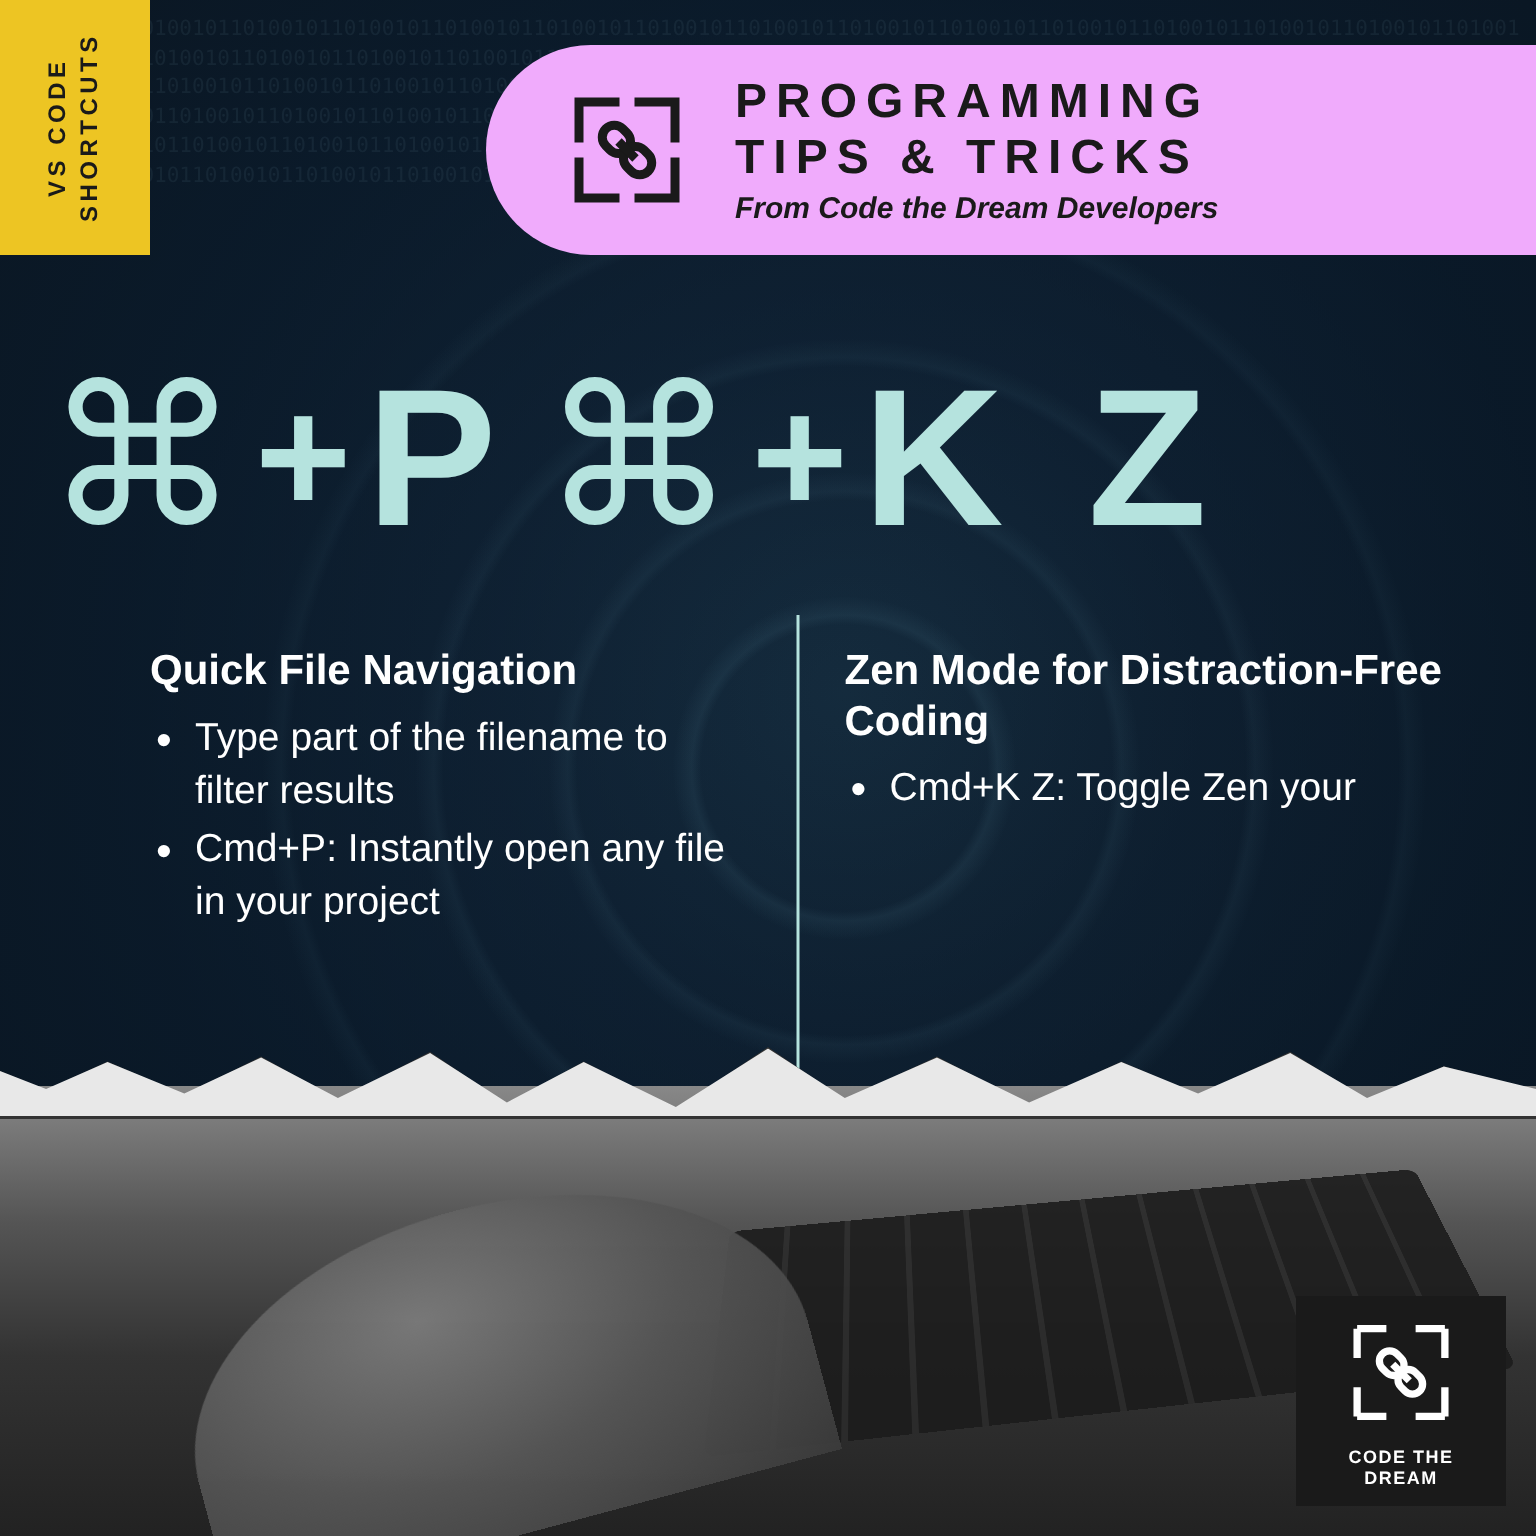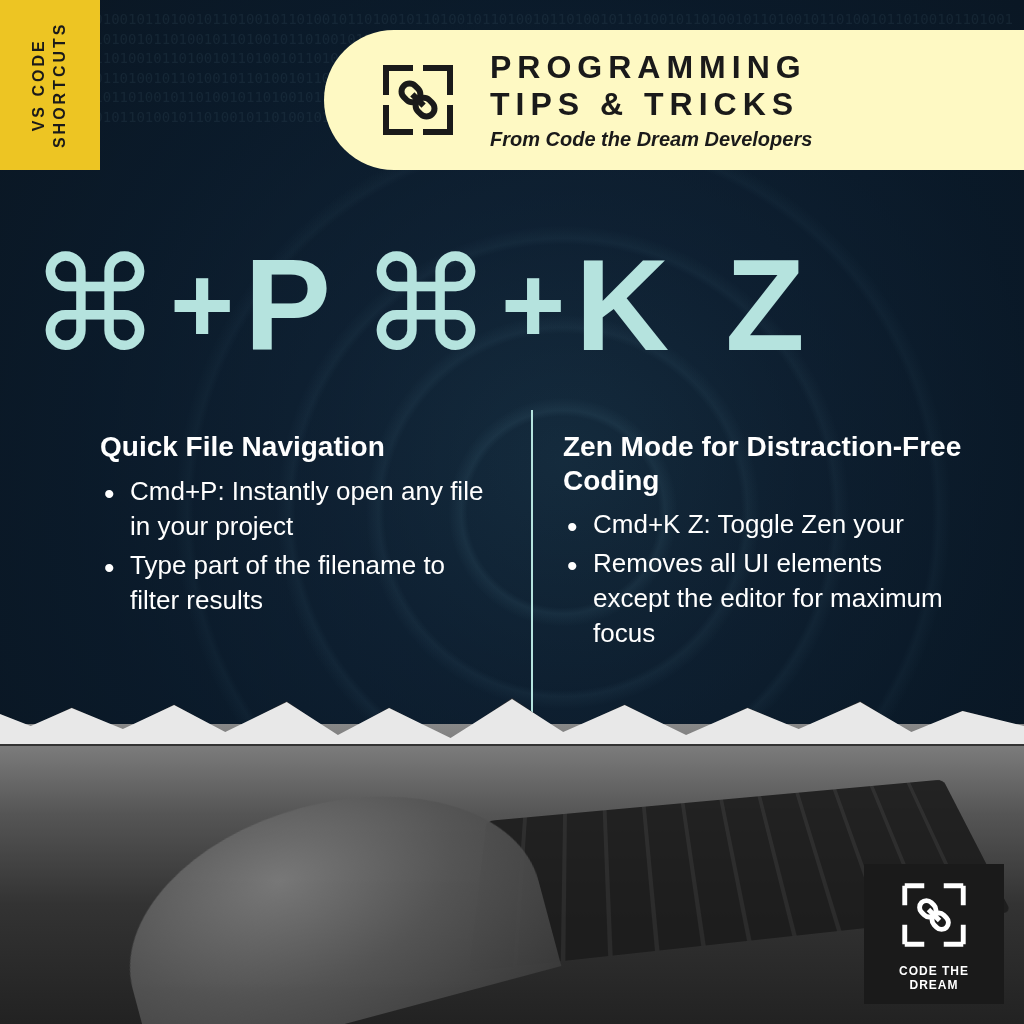--- a/index.html
+++ b/index.html
@@ -62,21 +62,21 @@
   color: #1a1a1a;
   text-align: center;
   line-height: 1.3;
 }
 .header-pill {
   position: absolute;
   top: 30px;
   right: 0;
   width: 700px;
   height: 140px;
-  background: #fef9c3;
+  background: #f0abfc;
   border-radius: 70px 0 0 70px;
   display: flex;
   align-items: center;
   padding-left: 50px;
   gap: 28px;
 }
 .link-icon-box {
   width: 88px;
   height: 88px;
   display: flex;
@@ -293,30 +293,29 @@
     <span class="cmd-symbol">⌘</span>
     <span class="plus-symbol">+</span>
     <span class="key-letter">K Z</span>
   </div>
 </div>
 
 <div class="columns">
   <div class="col">
     <div class="col-title">Quick File Navigation</div>
     <ul>
+      <li>Type part of the filename to filter results</li>
       <li>Cmd+P: Instantly open any file in your project</li>
-      <li>Type part of the filename to filter results</li>
     </ul>
   </div>
   <div class="divider"></div>
   <div class="col col-right">
     <div class="col-title">Zen Mode for Distraction-Free Coding</div>
     <ul>
       <li>Cmd+K Z: Toggle Zen your</li>
-      <li>Removes all UI elements except the editor for maximum focus</li>
     </ul>
   </div>
 </div>
 
 <div class="laptop-photo">
   <div class="laptop-keys"></div>
   <div class="hand"></div>
 </div>
 <div class="torn-shadow"></div>
 <div class="torn-edge"></div>

